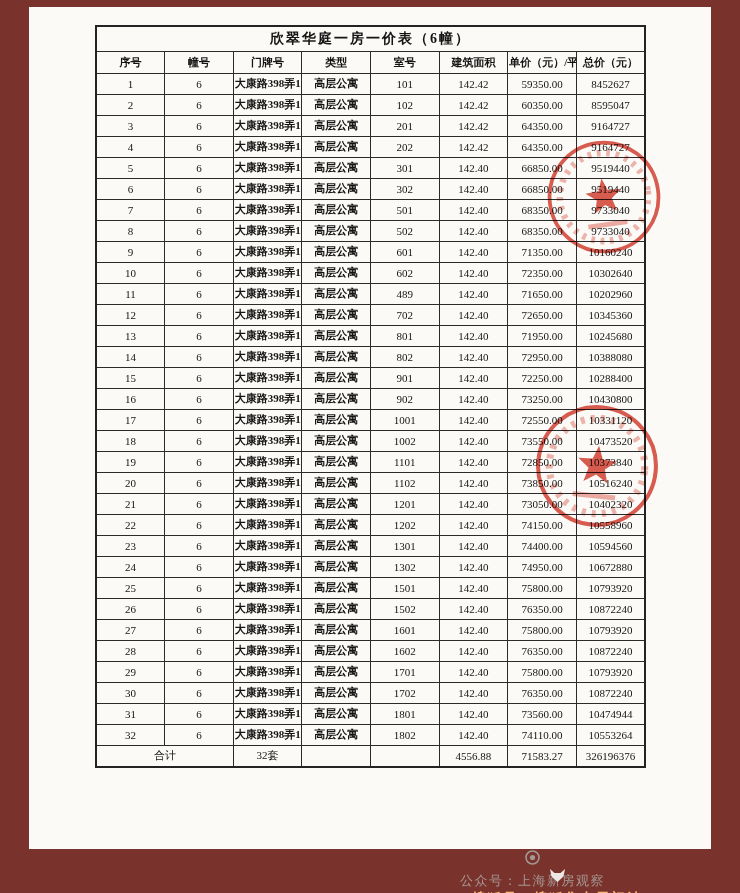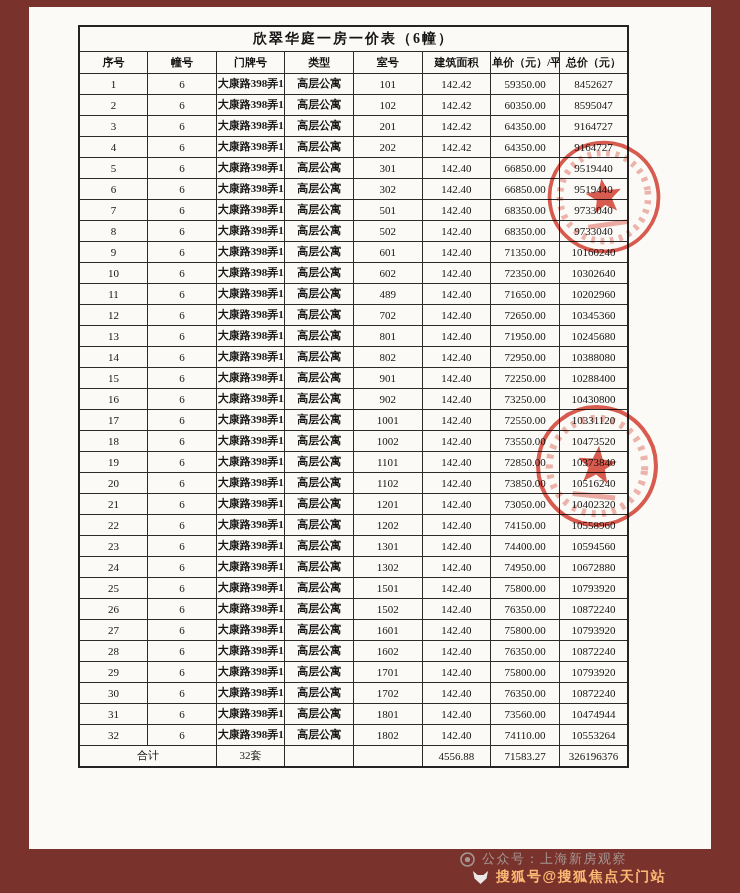--- a/index.html
+++ b/index.html
@@ -11,21 +11,21 @@
     overflow:hidden;
   }
   .page {
     position:absolute;
     left:29px; top:7px;
     width:682px; height:842px;
     background:#fbfaf6;
   }
   .table-wrap {
     position:absolute;
-    left:78px; top:25px;
+    left:95px; top:25px;
     z-index:2;
   }
   table.price-table {
     border-collapse:collapse;
     table-layout:fixed;
     width:551px;
     border:2px solid #232323;
     background:transparent;
   }
   .price-table th, .price-table td {
@@ -70,20 +70,21 @@
   
   .wm-line {
     position:absolute;
     display:flex;
     align-items:center;
     gap:7px;
     z-index:4;
     font-family:"Liberation Sans","DejaVu Sans",sans-serif;
     letter-spacing:1.5px;
     white-space:nowrap;
+    flex-direction:column;
   }
   .wm-1 { left:460px; top:850px; color:#a59793; font-size:13px; }
   .wm-2 { left:472px; top:868px; color:#fdba74; font-size:14px; font-weight:bold; }
   .wm-icon { display:inline-flex; align-items:center; }
 </style>
 </head>
 <body>
 
 <div class="page"></div>
 

